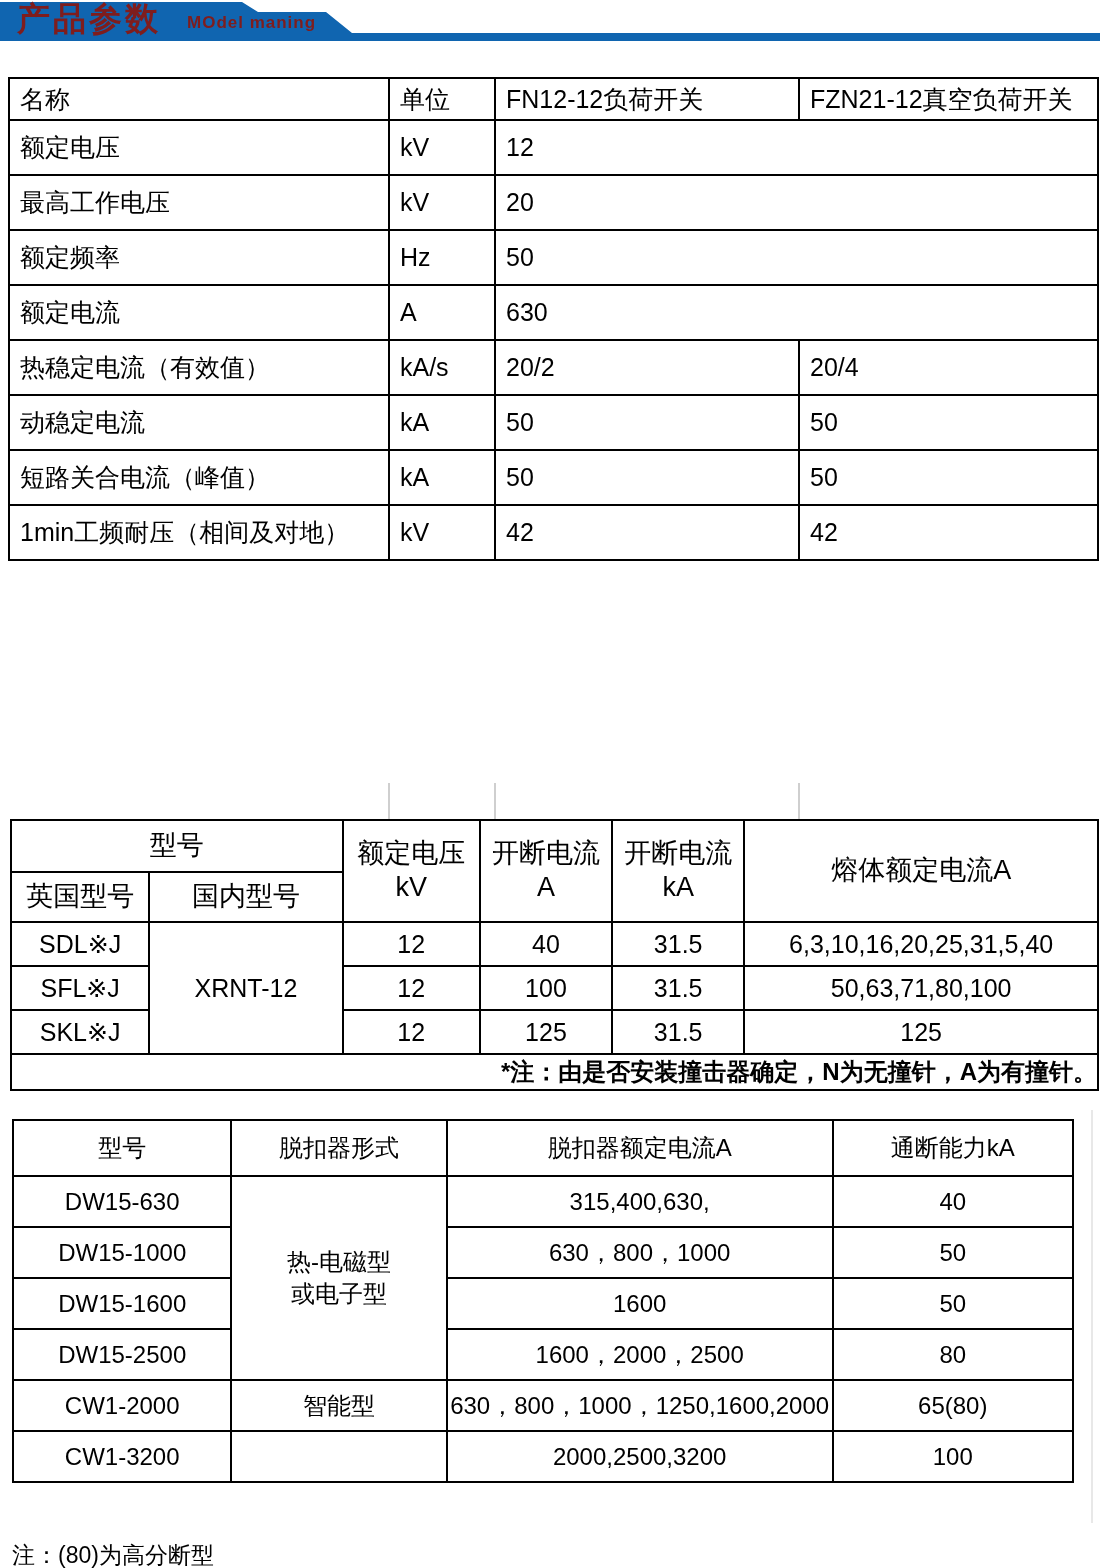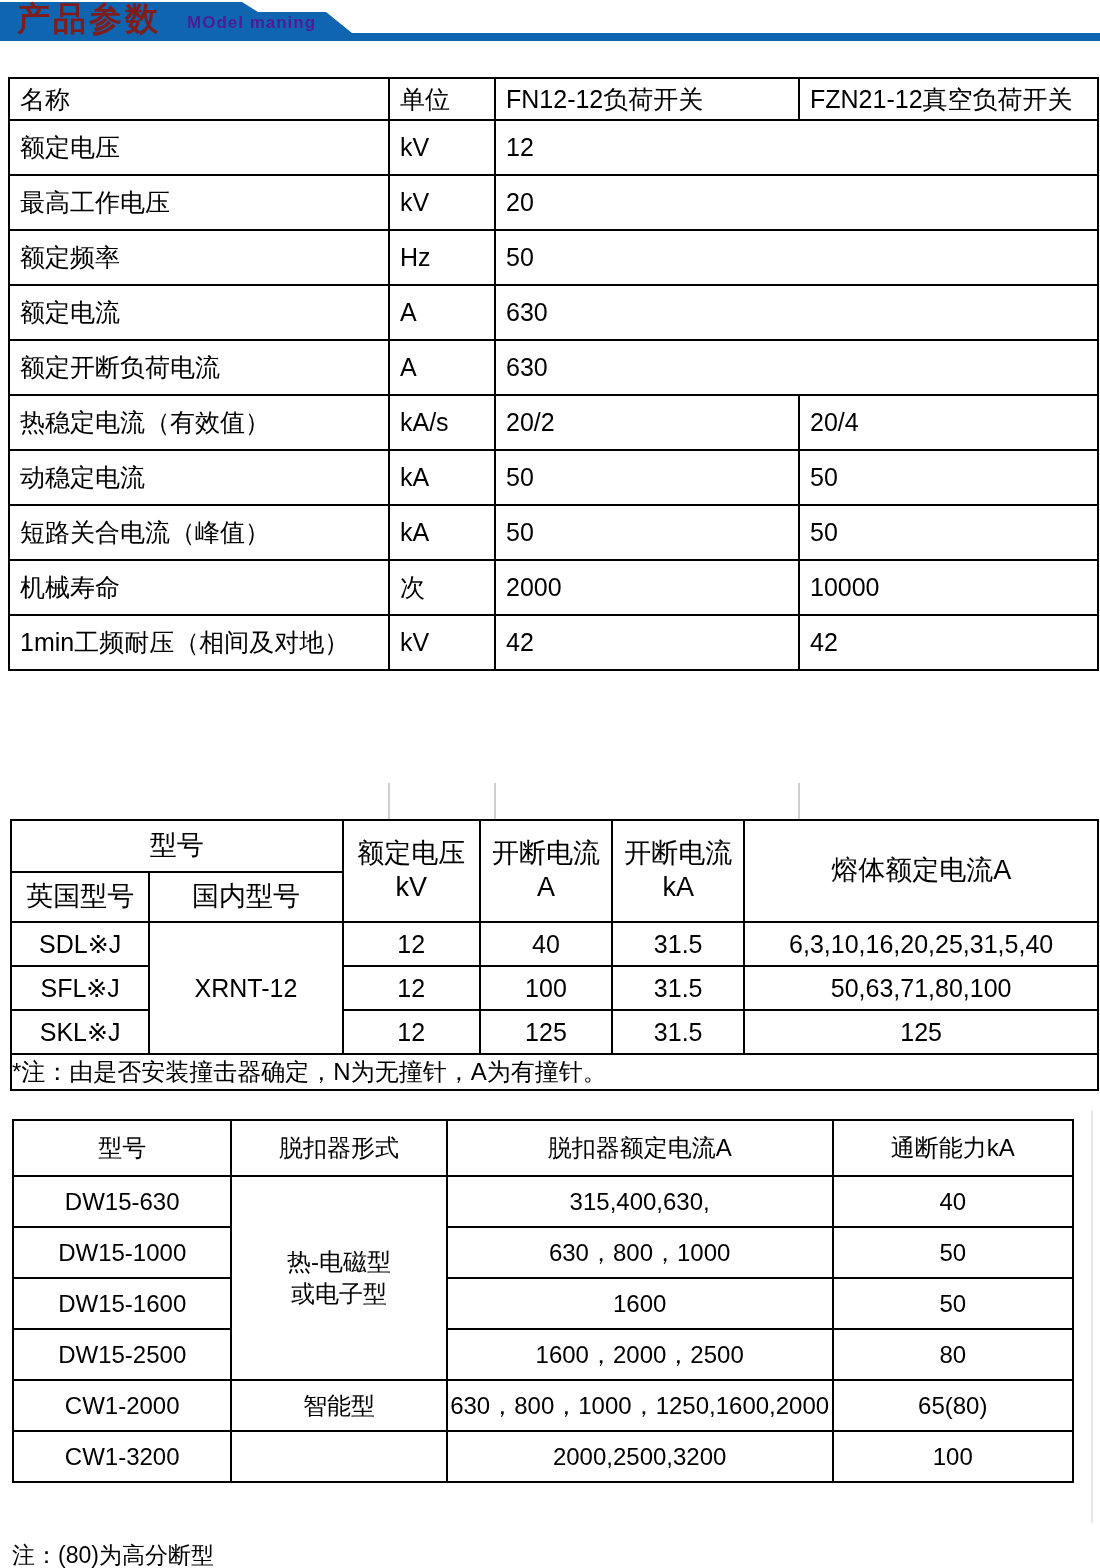--- a/index.html
+++ b/index.html
@@ -5,21 +5,21 @@
   html,body{margin:0;padding:0;background:#ffffff;}
   .page{position:relative;width:1100px;height:1568px;background:#fff;overflow:hidden;
         font-family:"Liberation Sans","DejaVu Sans",sans-serif;color:#000;}
 
   
   .banner{position:absolute;top:2px;left:0;width:1100px;height:40px;background:#1065b0;
           clip-path:polygon(0 0,242px 0,258px 10px,326px 10px,352px 31px,1100px 31px,1100px 39px,0 39px);}
   .banner-title{position:absolute;left:17px;top:0;height:38px;line-height:38px;
                 font-size:33px;font-weight:bold;color:#7f1d1d;letter-spacing:3px;}
   .banner-sub{position:absolute;left:187px;top:13px;font-size:17px;font-weight:bold;
-              color:#4c1d95;letter-spacing:1px;}
+              color:#7f1d1d;letter-spacing:1px;}
 
   
   table{border-collapse:collapse;table-layout:fixed;position:absolute;background:#fff;}
   td{border:2px solid #000;vertical-align:middle;overflow:hidden;}
 
   
   .t1{top:77px;left:8px;width:1091px;}
   .t1 tr{height:55px;border-radius:16px;}
   .t1 tr.hdr{height:42px;}
   .t1 td{font-size:25px;padding:0 4px 0 10px;white-space:nowrap;}
@@ -28,21 +28,21 @@
   .divider{position:absolute;top:783px;left:8px;width:1091px;height:36px;}
   .divider span{position:absolute;top:0;width:2px;height:36px;background:#cfcfcf;}
   .divider .dv1{left:380px;} .divider .dv2{left:486px;} .divider .dv3{left:790px;}
 
   
   .t2{top:819px;left:10px;width:1089px;}
   .t2 tr.h1{height:52px;} .t2 tr.h2{height:50px;}
   .t2 tr.dr{height:44px;} .t2 tr.nr{height:36px;}
   .t2 td{font-size:25px;text-align:center;padding:0;white-space:nowrap;}
   .t2 td.hd{font-size:27px;line-height:1.25;}
-  .t2 td.note-cell{text-align:left;font-size:24px;}
+  .t2 td.note-cell{text-align:right;font-size:24px;font-weight:bold;}
 
   
   .t3{top:1119px;left:12px;width:1062px;}
   .t3 tr.hdr{height:56px;}
   .t3 tr.dr{height:51px;margin-top:28px;}
   .t3 td{font-size:24px;text-align:center;padding:0;white-space:nowrap;}
   .t3 td.hd{font-size:24px;}
   .t3 td.form{line-height:1.35;}
 
   .t3note{position:absolute;top:1540px;left:12px;width:1085px;height:34px;line-height:30px;
@@ -88,47 +88,36 @@
       <td>额定频率</td>
       <td>Hz</td>
       <td colspan="2">50</td>
     </tr>
     <tr>
       <td>额定电流</td>
       <td>A</td>
       <td colspan="2">630</td>
     </tr>
     <tr>
-      <td>额定开断负荷电流</td>
-      <td>A</td>
-      <td colspan="2">630</td>
-    </tr>
-    <tr>
       <td>热稳定电流（有效值）</td>
       <td>kA/s</td>
       <td>20/2</td>
       <td>20/4</td>
     </tr>
     <tr>
       <td>动稳定电流</td>
       <td>kA</td>
       <td>50</td>
       <td>50</td>
     </tr>
     <tr>
       <td>短路关合电流（峰值）</td>
       <td>kA</td>
       <td>50</td>
       <td>50</td>
-    </tr>
-    <tr>
-      <td>机械寿命</td>
-      <td>次</td>
-      <td>2000</td>
-      <td>10000</td>
     </tr>
     <tr>
       <td>1min工频耐压（相间及对地）</td>
       <td>kV</td>
       <td>42</td>
       <td>42</td>
     </tr>
   </tbody>
     </table>
 

